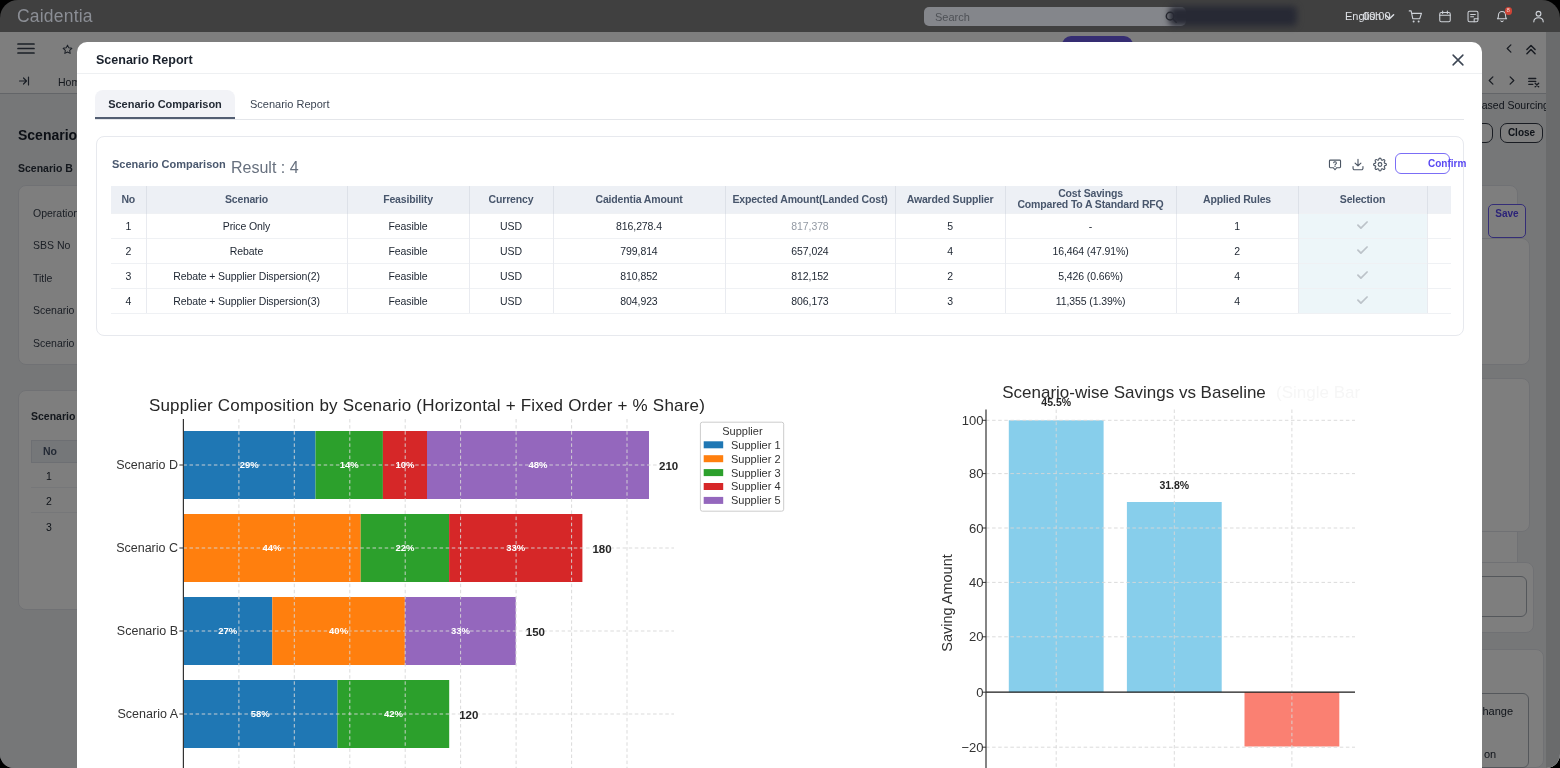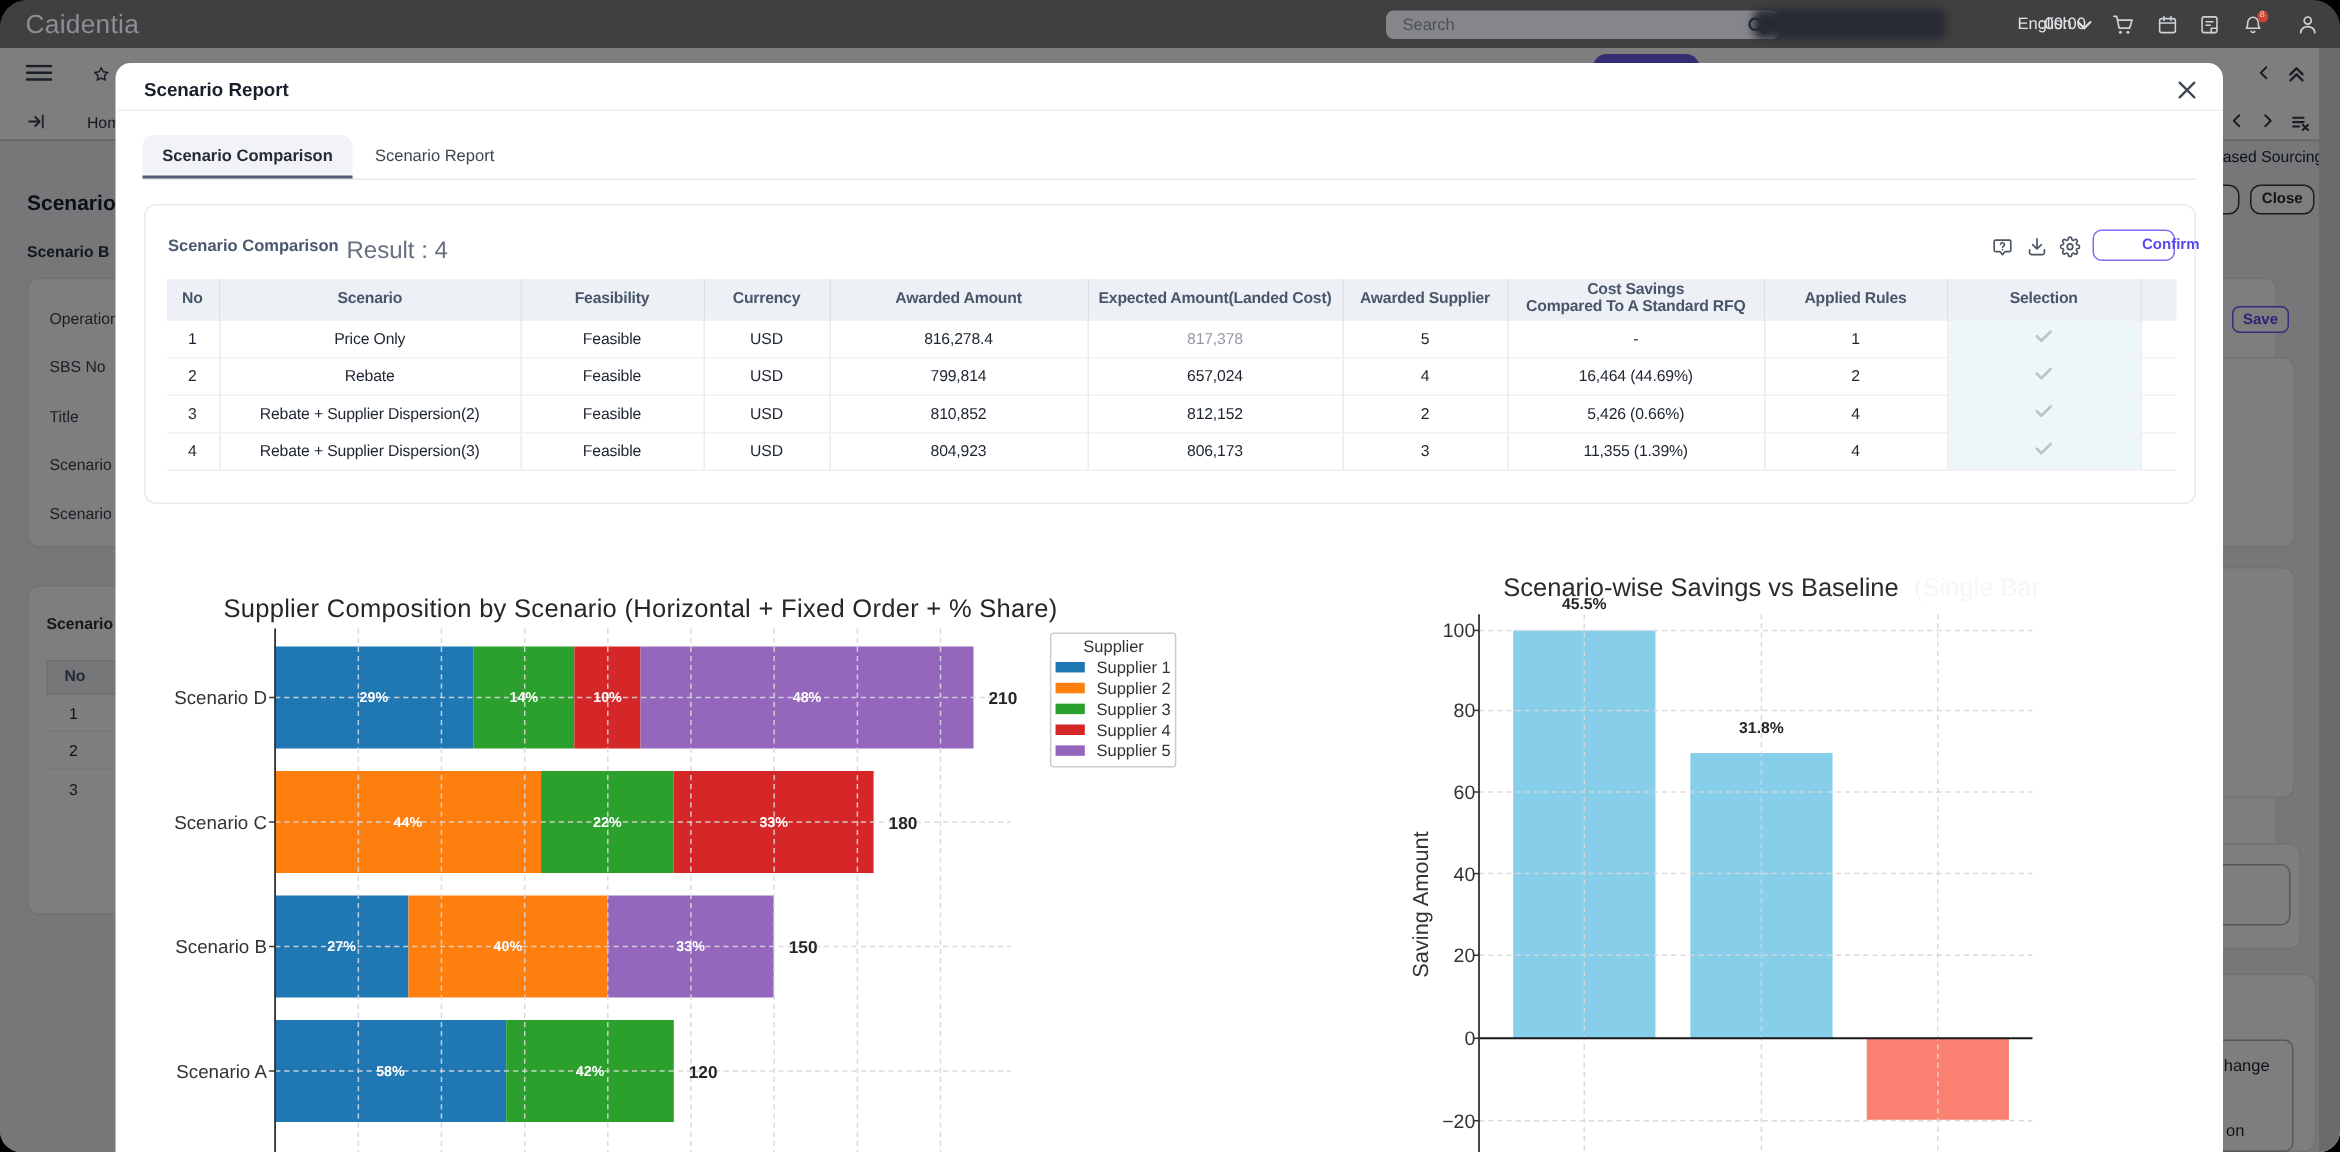--- a/index.html
+++ b/index.html
@@ -68,21 +68,21 @@
     <div class="abs" style="left:31px;top:408px;width:120px;height:23px;background:#edf0f5;border:1px solid #dde1e8;border-right:none"></div>
     <div class="abs" style="left:43px;top:413px;font-size:10.5px;font-weight:600;color:#48566c">No</div>
     <div class="abs" style="left:31px;top:431px;width:120px;height:25px;border-bottom:1px solid #eff1f4"></div>
     <div class="abs" style="left:46px;top:438px;font-size:10.5px;color:#1d2531">1</div>
     <div class="abs" style="left:31px;top:456px;width:120px;height:25px;border-bottom:1px solid #eff1f4"></div>
     <div class="abs" style="left:46px;top:463px;font-size:10.5px;color:#1d2531">2</div>
     <div class="abs" style="left:46px;top:489px;font-size:10.5px;color:#1d2531">3</div>
     <div class="abs" style="left:1445px;top:67px;font-size:10.5px;color:#1d2531">Event Based Sourcing</div>
     <div class="abs" style="left:1432px;top:91px;width:61px;height:20px;background:#fff;border:1.3px solid #333a46;border-radius:7px"></div>
     <div class="abs" style="left:1500px;top:91px;width:43px;height:20px;background:#fff;border:1.3px solid #333a46;border-radius:7px;text-align:center;line-height:18px;font-size:10px;font-weight:600;color:#222a35">Close</div>
-    <div class="abs" style="left:1488px;top:172px;width:38px;height:18px;background:#fff;border:1px solid #6a5cf0;border-radius:5px;text-align:center;line-height:17px;font-size:10px;font-weight:600;color:#5948f2">Save</div>
+    <div class="abs" style="left:1488px;top:172px;width:38px;height:34px;background:#fff;border:1px solid #6a5cf0;border-radius:5px;text-align:center;line-height:17px;font-size:10px;font-weight:600;color:#5948f2">Save</div>
     <div class="card" style="left:1410px;top:206px;width:120px;height:127px"></div>
     <div class="card" style="left:1410px;top:346px;width:120px;height:154px"></div>
     <div class="card" style="left:1410px;top:530px;width:124px;height:71px"></div>
     <div class="abs" style="left:1450px;top:544px;width:77px;height:41px;border:1px solid #aab0b8;border-radius:6px"></div>
     <div class="card" style="left:1410px;top:617px;width:134px;height:119px"></div>
     <div class="abs" style="left:1450px;top:661px;width:79px;height:75px;border:1px solid #aab0b8;border-radius:6px"></div>
     <div class="abs" style="left:1477px;top:673px;font-size:11px;color:#1d2531">change</div>
     <div class="abs" style="left:1484px;top:716px;font-size:11px;color:#1d2531">on</div>
     <div class="abs" style="left:1546px;top:0;width:14px;height:736px;background:#d7d8da"></div>
     <svg class="abs" style="left:1504px;top:11px" width="11" height="11" viewBox="0 0 24 24" fill="none" stroke="#333a46" stroke-width="2.8" stroke-linecap="round" stroke-linejoin="round">
@@ -183,21 +183,21 @@
           <col style="width:122px">
             <col style="width:129px">
             <col style="width:24px">
         </colgroup>
         <tbody>
             <tr>
           <th>No</th>
               <th>Scenario</th>
               <th>Feasibility</th>
               <th>Currency</th>
-              <th>Awarded Amount</th>
+              <th>Caidentia Amount</th>
           <th>Expected Amount(Landed Cost)</th>
               <th>Awarded Supplier</th>
               <th>Cost Savings<br>Compared To A Standard RFQ</th>
           <th>Applied Rules</th>
               <th>Selection</th>
               <th></th>
         </tr>
         <tr>
               <td>1</td>
               <td>Price Only</td>
@@ -214,21 +214,21 @@
               <td></td>
             </tr>
         <tr>
               <td>2</td>
               <td>Rebate</td>
               <td>Feasible</td>
               <td>USD</td>
               <td>799,814</td>
               <td>657,024</td>
               <td>4</td>
-              <td>16,464 (44.69%)</td>
+              <td>16,464 (47.91%)</td>
               <td>2</td>
               <td class="sel"><svg width="13" height="10" viewBox="0 0 15 12" fill="none" stroke="#bcc3c9" stroke-width="2.1" stroke-linecap="round" stroke-linejoin="round">
                   <path d="M2 6.2l3.6 3.6L13 2.4"></path>
                 </svg></td>
               <td></td>
             </tr>
         <tr>
               <td>3</td>
               <td>Rebate + Supplier Dispersion(2)</td>
               <td>Feasible</td>

